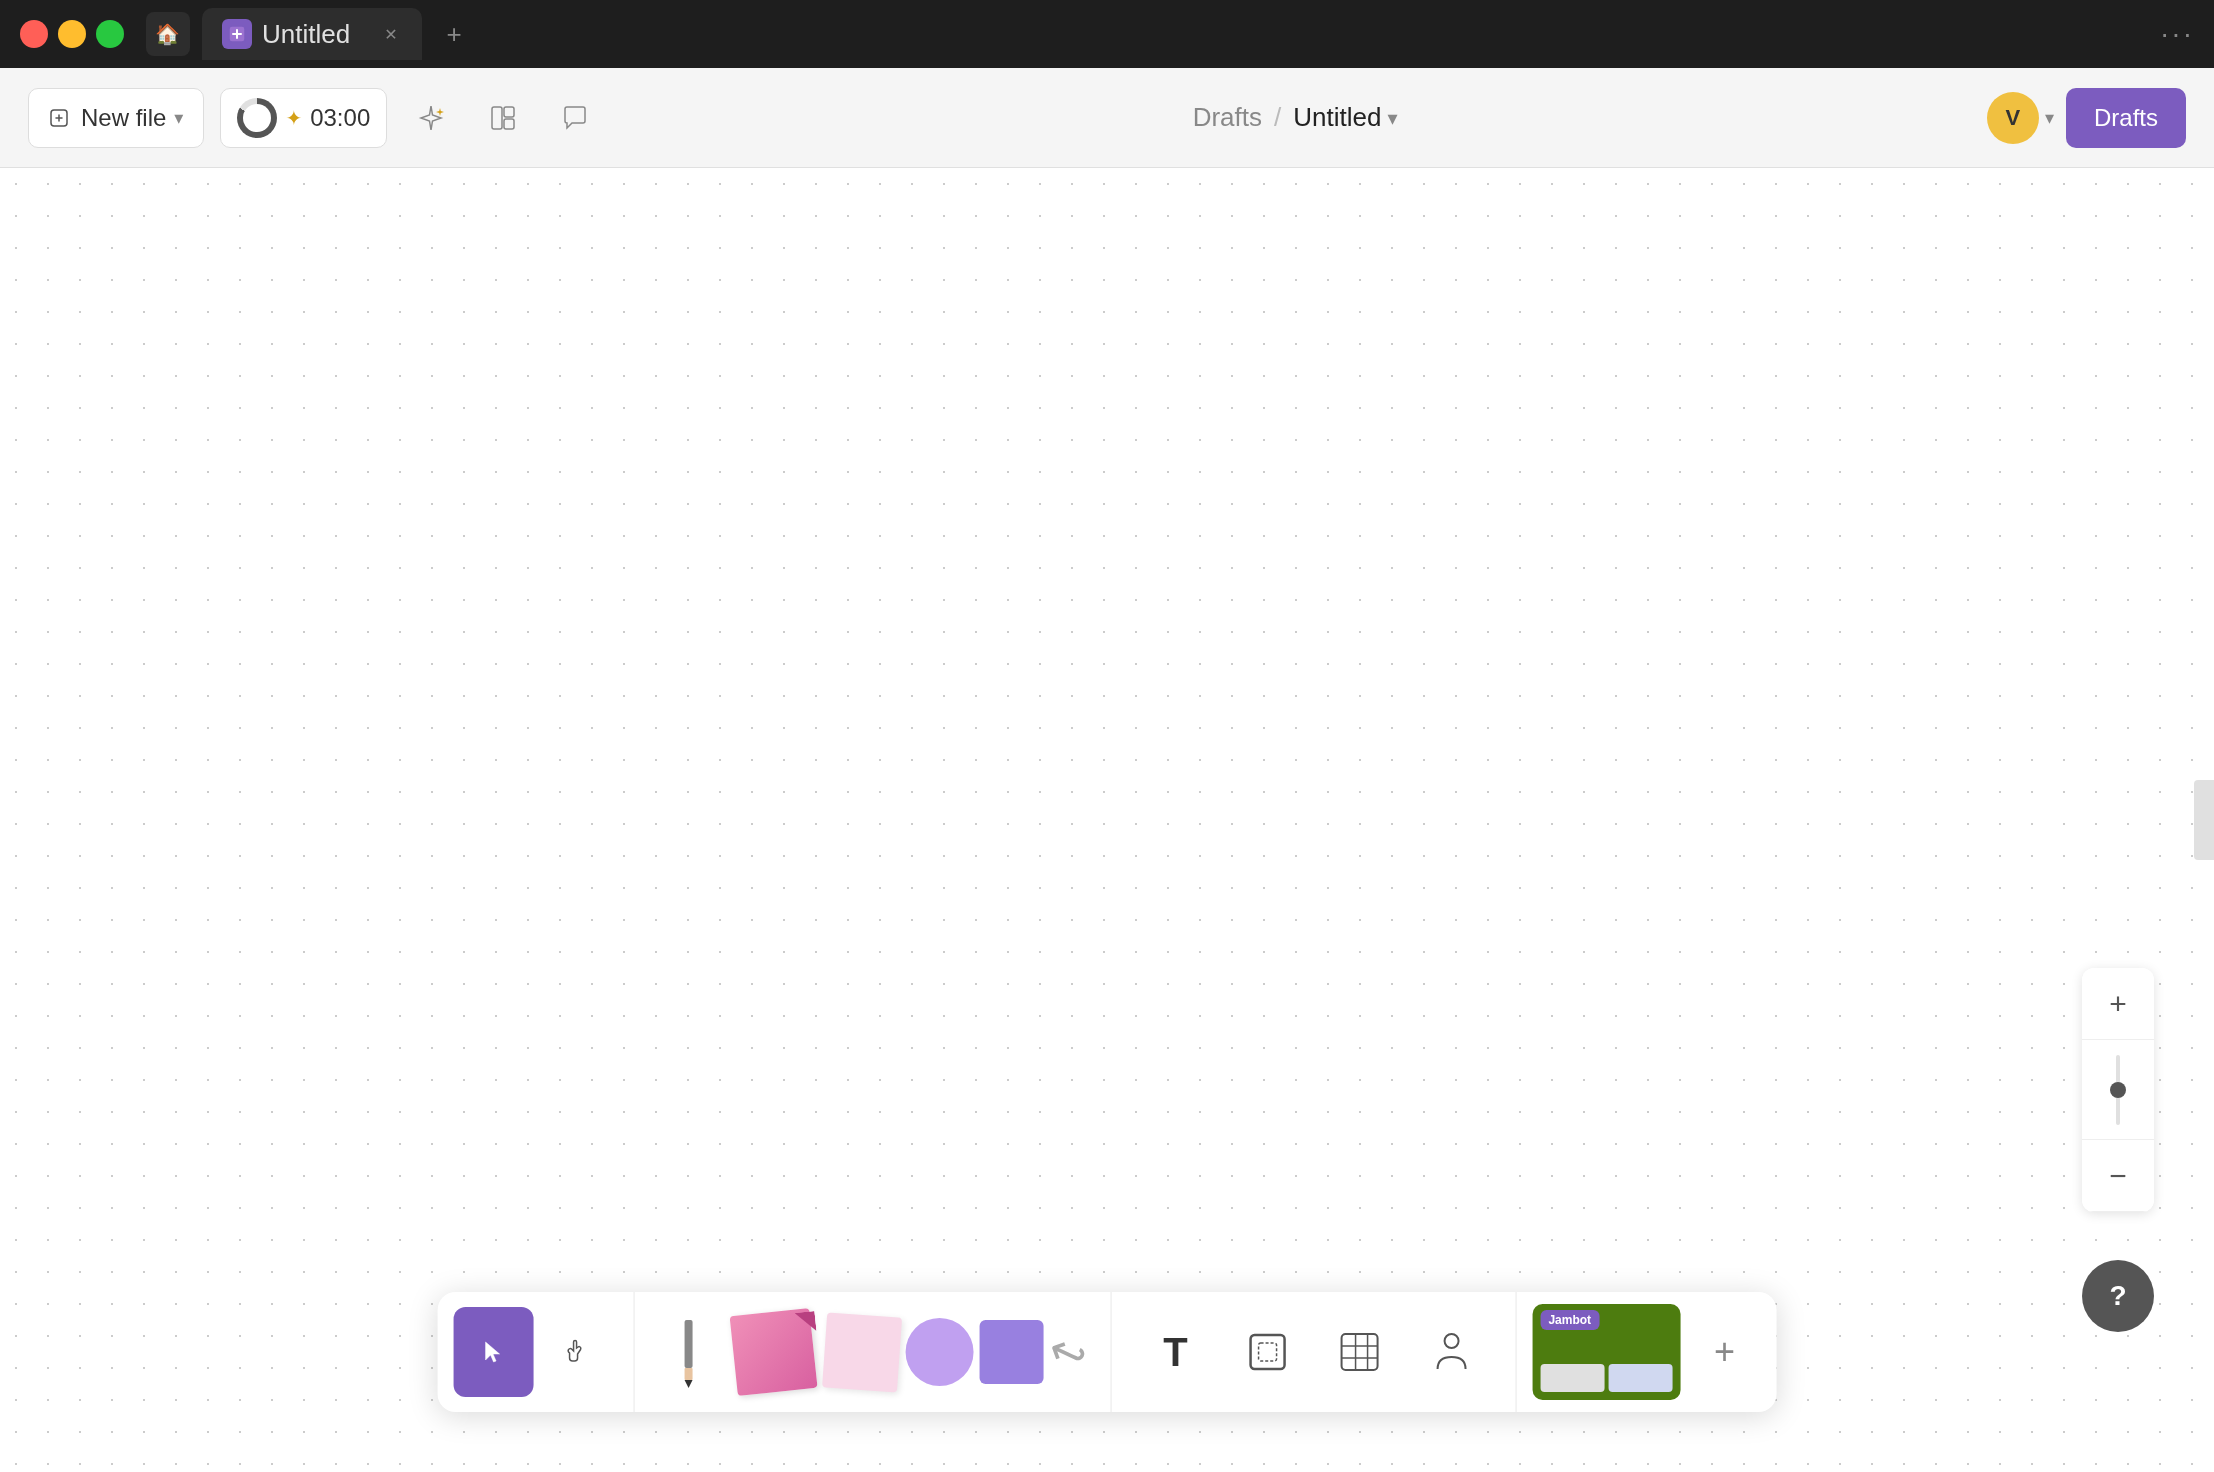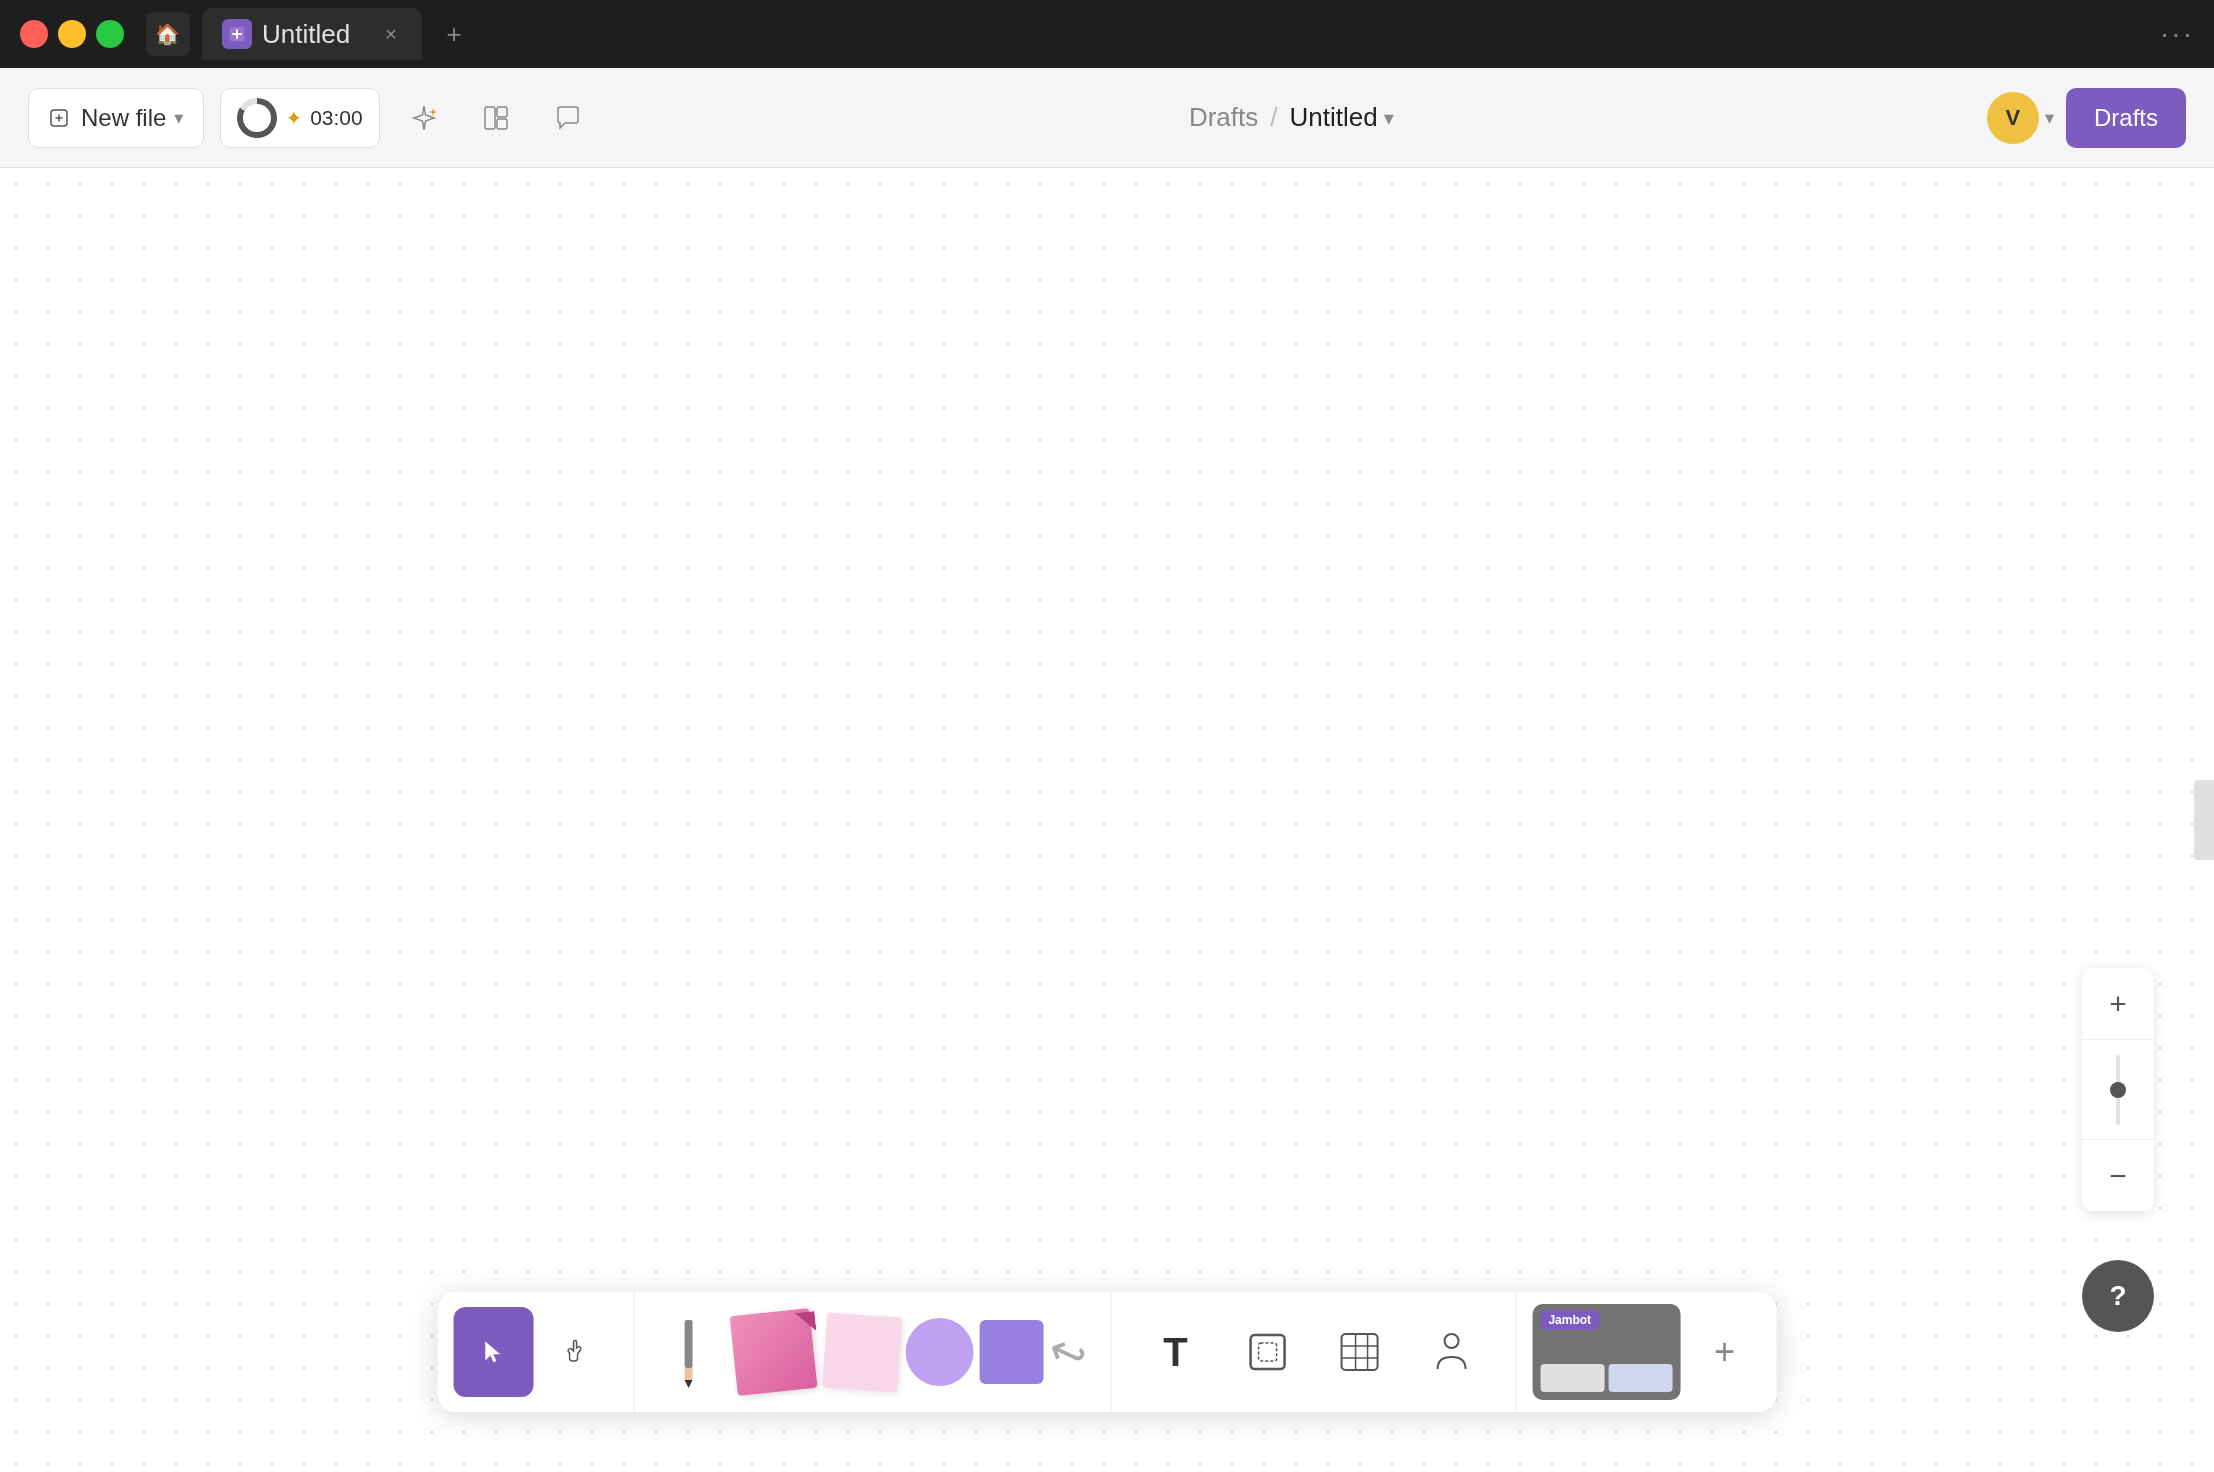--- a/index.html
+++ b/index.html
@@ -170,21 +170,21 @@
       border-radius: 50%;
       background: white;
     }
 
     .timer-star {
       font-size: 20px;
       color: #d4a017;
     }
 
     .timer-text {
-      font-size: 21px;
+      font-size: 24px;
       font-weight: 500;
       color: #333;
       font-variant-numeric: tabular-nums;
     }
 
     .toolbar-icon-btn {
       display: flex;
       align-items: center;
       justify-content: center;
       width: 56px;
@@ -599,21 +599,21 @@
         <div class="tool-btn" style="width:88px;">
           <svg width="38" height="42" viewBox="0 0 38 42" fill="none">
             <circle cx="19" cy="10" r="7" stroke="#555" stroke-width="2"></circle>
             <path d="M5 38 Q5 26 19 26 Q33 26 33 38" stroke="#555" stroke-width="2" fill="none"></path>
           </svg>
         </div>
       </div>
 
       <div class="bottom-section" style="gap:8px; padding:0 16px;">
 
-        <div style="width:148px; height:96px; background:#737373; border-radius:10px; overflow:hidden; position:relative;">
+        <div style="width:148px; height:96px; background:#4d7c0f; border-radius:10px; overflow:hidden; position:relative;">
 
           <div style="position:absolute; top:6px; left:8px; background:#7c5cbf; border-radius:6px; padding:3px 8px; font-size:12px; color:white; font-weight:600;">Jambot</div>
           <div style="position:absolute; bottom:8px; left:8px; right:8px; display:flex; gap:4px;">
             <div style="flex:1; height:28px; background:#e0e0e0; border-radius:4px;"></div>
             <div style="flex:1; height:28px; background:#d0d8f0; border-radius:4px;"></div>
           </div>
         </div>
 
         <div class="tool-btn" style="width:72px; font-size:36px; color:#888;">
           <span>+</span>

